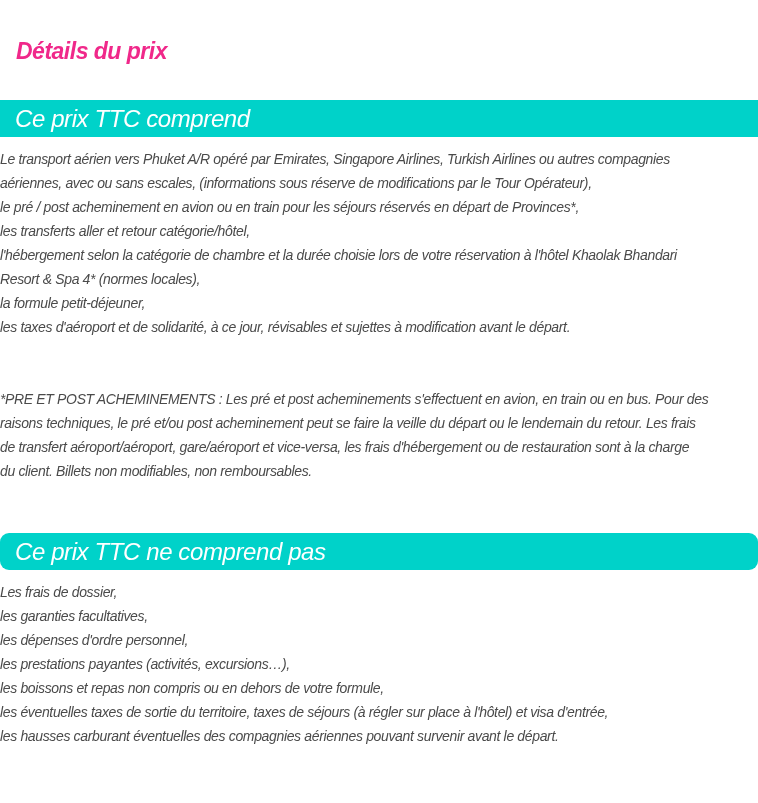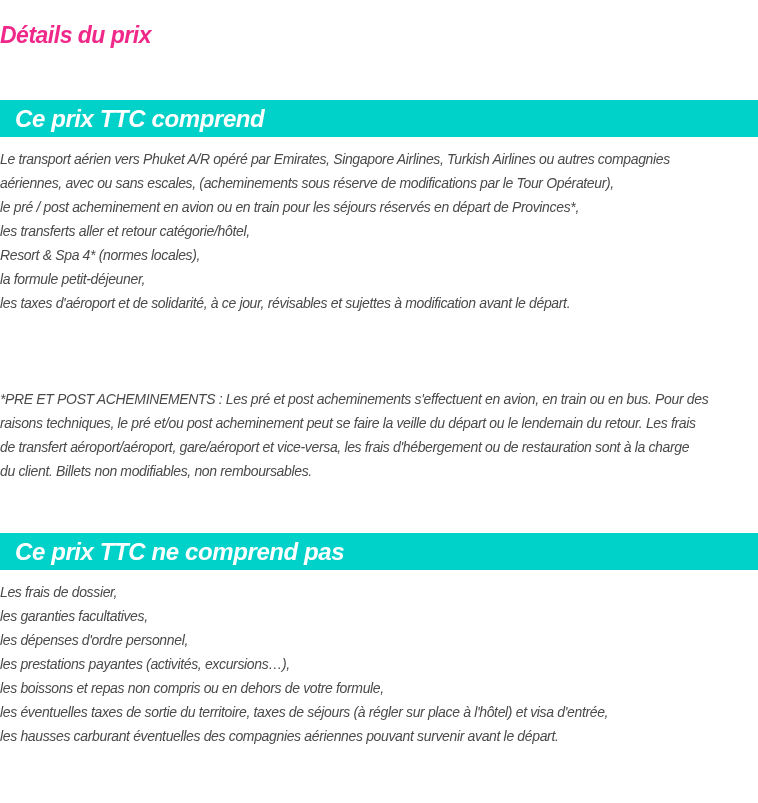--- a/index.html
+++ b/index.html
@@ -11,45 +11,45 @@
       width: 758px;
       height: 803px;
       overflow: hidden;
       font-family: "Liberation Sans", "DejaVu Sans", sans-serif;
       position: relative;
     }
     .page-title {
       position: absolute;
       left: 0;
       top: 19px;
-      margin: 0;
+      margin: 16px;
       font-size: 23px;
       font-style: italic;
       font-weight: bold;
       color: #f0288a;
       letter-spacing: -0.5px;
       line-height: 32px;
     }
     .section-banner {
       position: absolute;
       left: 0;
       width: 758px;
       height: 37px;
       background: #00d2c9;
       color: #ffffff;
       font-size: 24px;
       font-style: italic;
-      font-weight: bold;
+      font-weight: normal;
       line-height: 37px;
       padding-left: 15px;
       box-sizing: border-box;
       letter-spacing: -0.4px;
     }
     .banner-1 { top: 100px; }
-    .banner-2 { top: 533px; }
+    .banner-2 { top: 533px; border-radius: 9px; }
     .text-block {
       position: absolute;
       left: 0;
       width: 758px;
       font-size: 14px;
       font-style: italic;
       color: #4a4a4a;
       line-height: 24px;
       letter-spacing: -0.35px;
     }
@@ -63,23 +63,24 @@
   </style>
 </head>
 <body>
 
 <h1 class="page-title">Détails du prix</h1>
 
 <div class="section-banner banner-1">Ce prix TTC comprend</div>
 
 <div class="text-block block-1">
   <span class="line">Le transport aérien vers Phuket A/R opéré par Emirates, Singapore Airlines, Turkish Airlines ou autres compagnies</span>
-  <span class="line">aériennes, avec ou sans escales, (acheminements sous réserve de modifications par le Tour Opérateur),</span>
+  <span class="line">aériennes, avec ou sans escales, (informations sous réserve de modifications par le Tour Opérateur),</span>
   <span class="line">le pré / post acheminement en avion ou en train pour les séjours réservés en départ de Provinces*,</span>
   <span class="line">les transferts aller et retour catégorie/hôtel,</span>
+  <span class="line">l'hébergement selon la catégorie de chambre et la durée choisie lors de votre réservation à l'hôtel Khaolak Bhandari</span>
   <span class="line">Resort &amp; Spa 4* (normes locales),</span>
   <span class="line">la formule petit-déjeuner,</span>
   <span class="line">les taxes d'aéroport et de solidarité, à ce jour, révisables et sujettes à modification avant le départ.</span>
 </div>
 
 <div class="text-block block-2">
   <span class="line">*PRE ET POST ACHEMINEMENTS : Les pré et post acheminements s'effectuent en avion, en train ou en bus. Pour des</span>
   <span class="line">raisons techniques, le pré et/ou post acheminement peut se faire la veille du départ ou le lendemain du retour. Les frais</span>
   <span class="line">de transfert aéroport/aéroport, gare/aéroport et vice-versa, les frais d'hébergement ou de restauration sont à la charge</span>
   <span class="line">du client. Billets non modifiables, non remboursables.</span>

